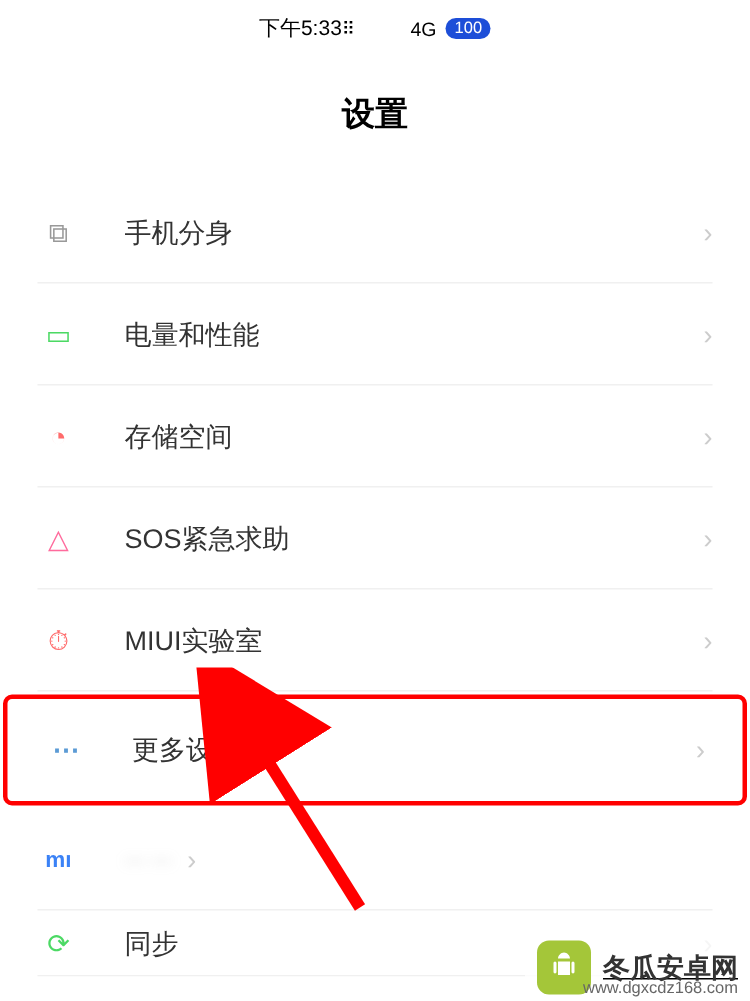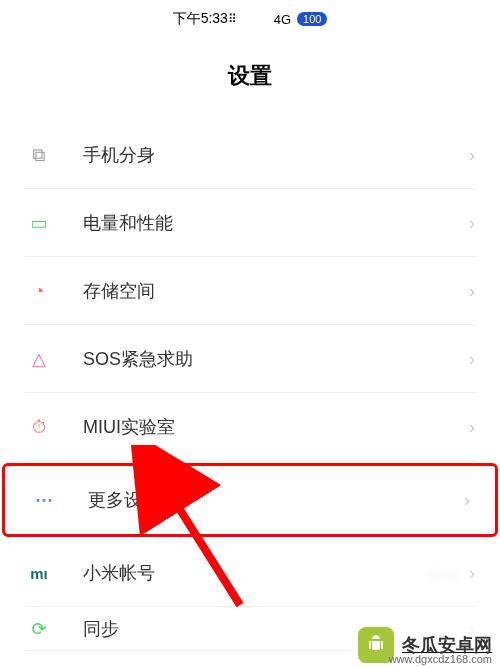--- a/index.html
+++ b/index.html
@@ -198,22 +198,21 @@
     <span class="chevron">›</span>
   </div>
   <div class="highlight-box">
     <div class="settings-item">
       <span class="item-icon" style="color:#5b9bd5;font-weight:bold">⋯</span>
       <span class="item-label">更多设置</span>
       <span class="chevron">›</span>
     </div>
   </div>
   <div class="settings-item">
-    <span class="item-icon" style="color:#0f766e;font-weight:bold;font-size:15px">mı</span>
-    <span class="item-label">小米帐号</span>
+    <span class="item-icon" style="color:#3b82f6;font-weight:bold;font-size:15px">mı</span>
     <span class="item-value">··· ···</span>
     <span class="chevron">›</span>
   </div>
   <div class="settings-item sync-icon-partial">
     <span class="item-icon" style="color:#4cd964">⟳</span>
     <span class="item-label">同步</span>
     <span class="chevron">›</span>
   </div>
 </div>
 

